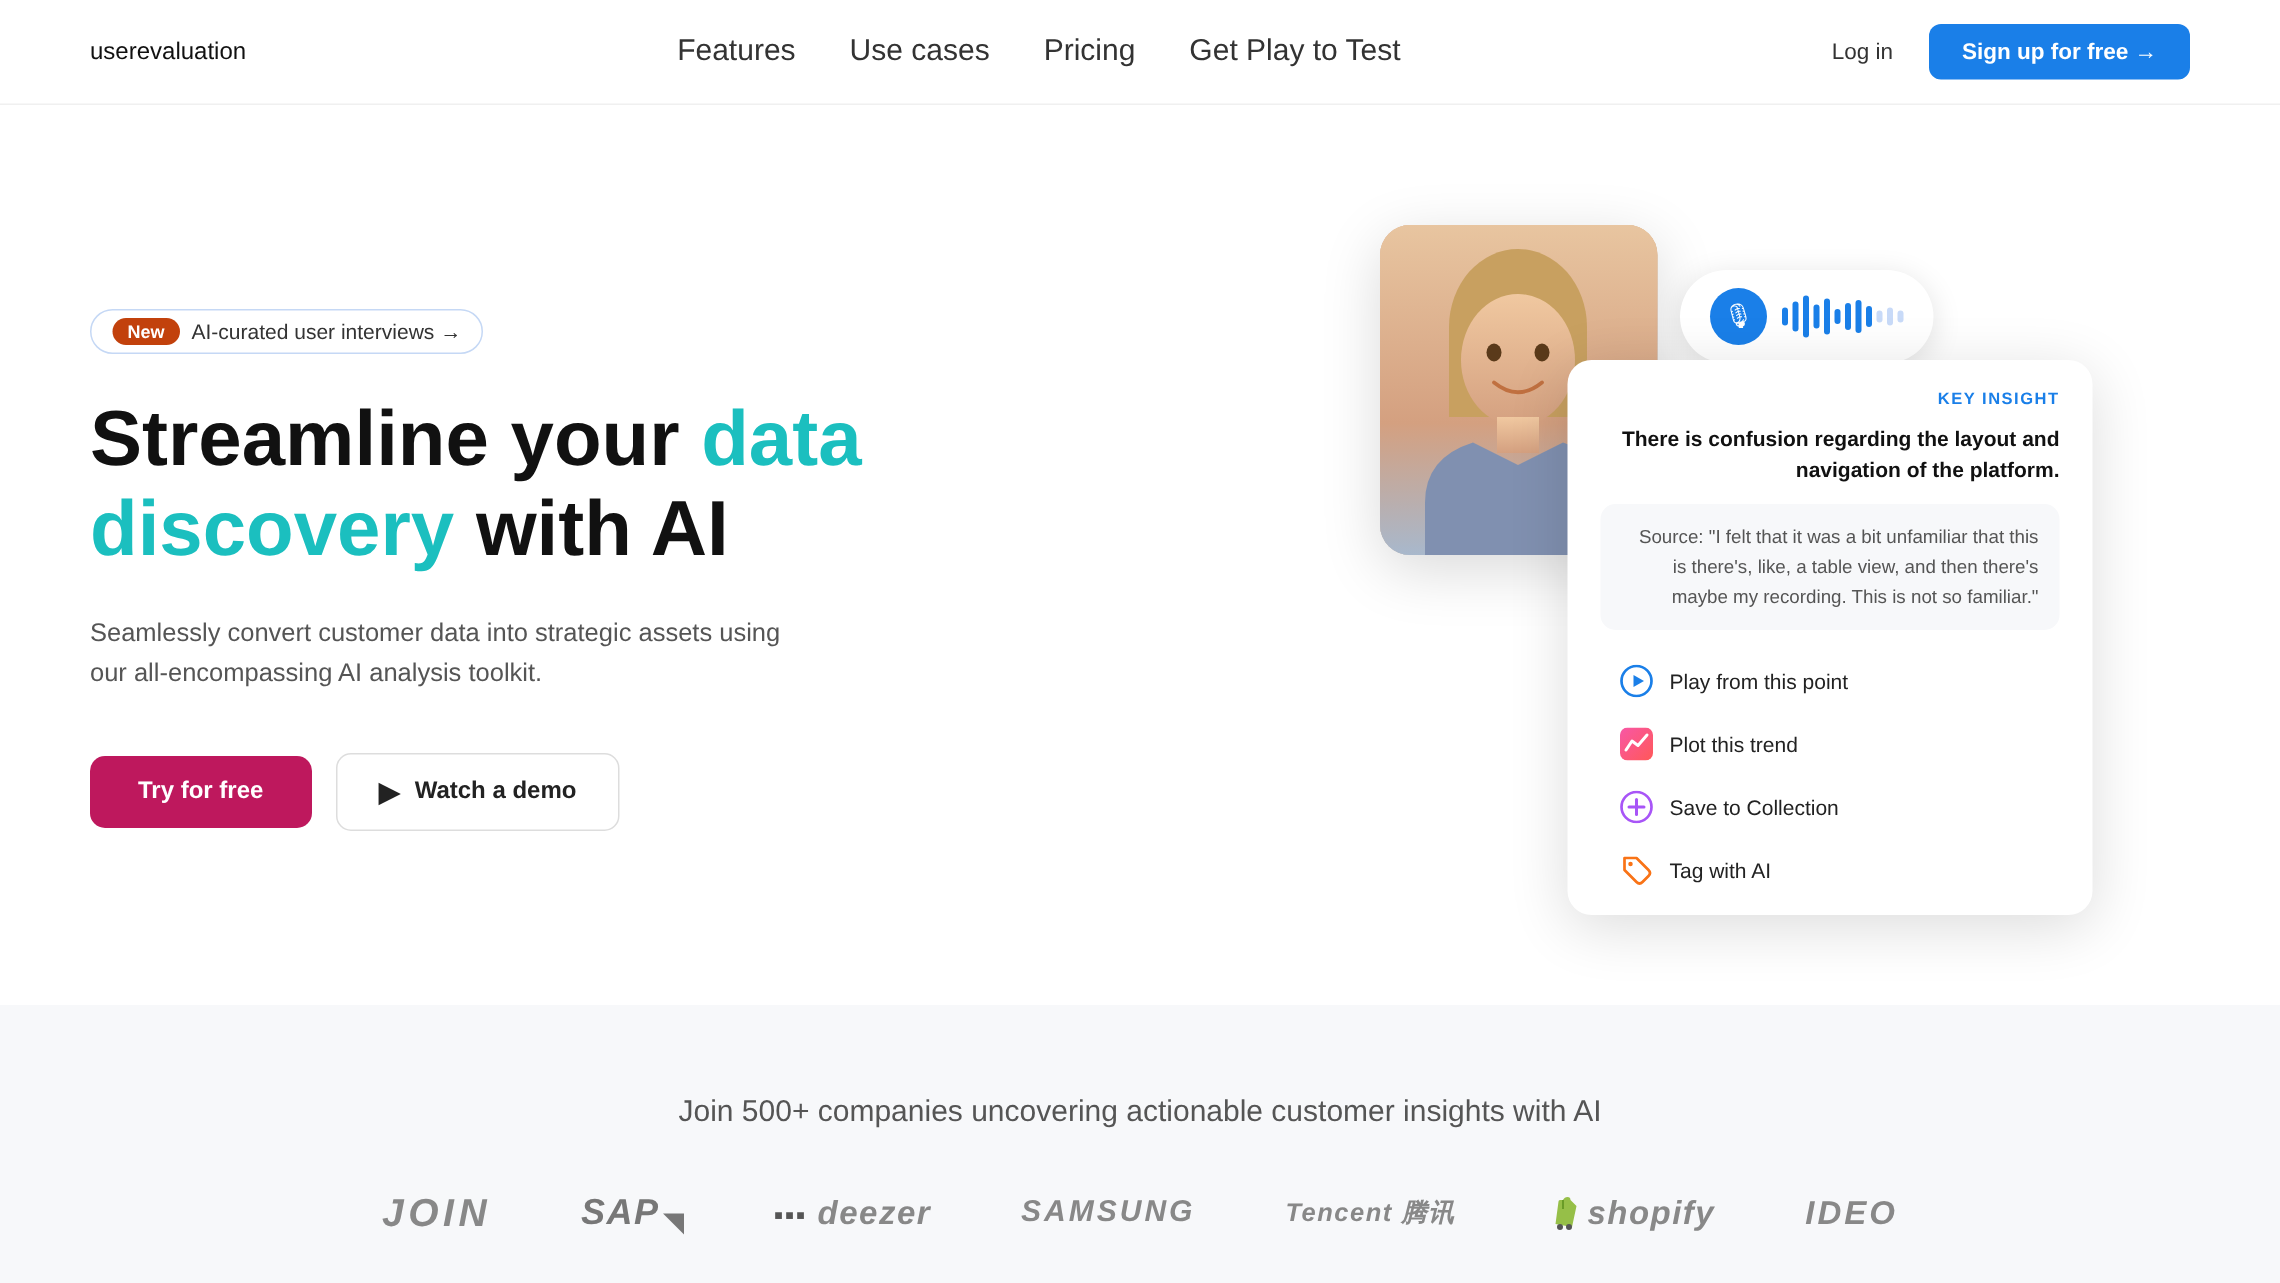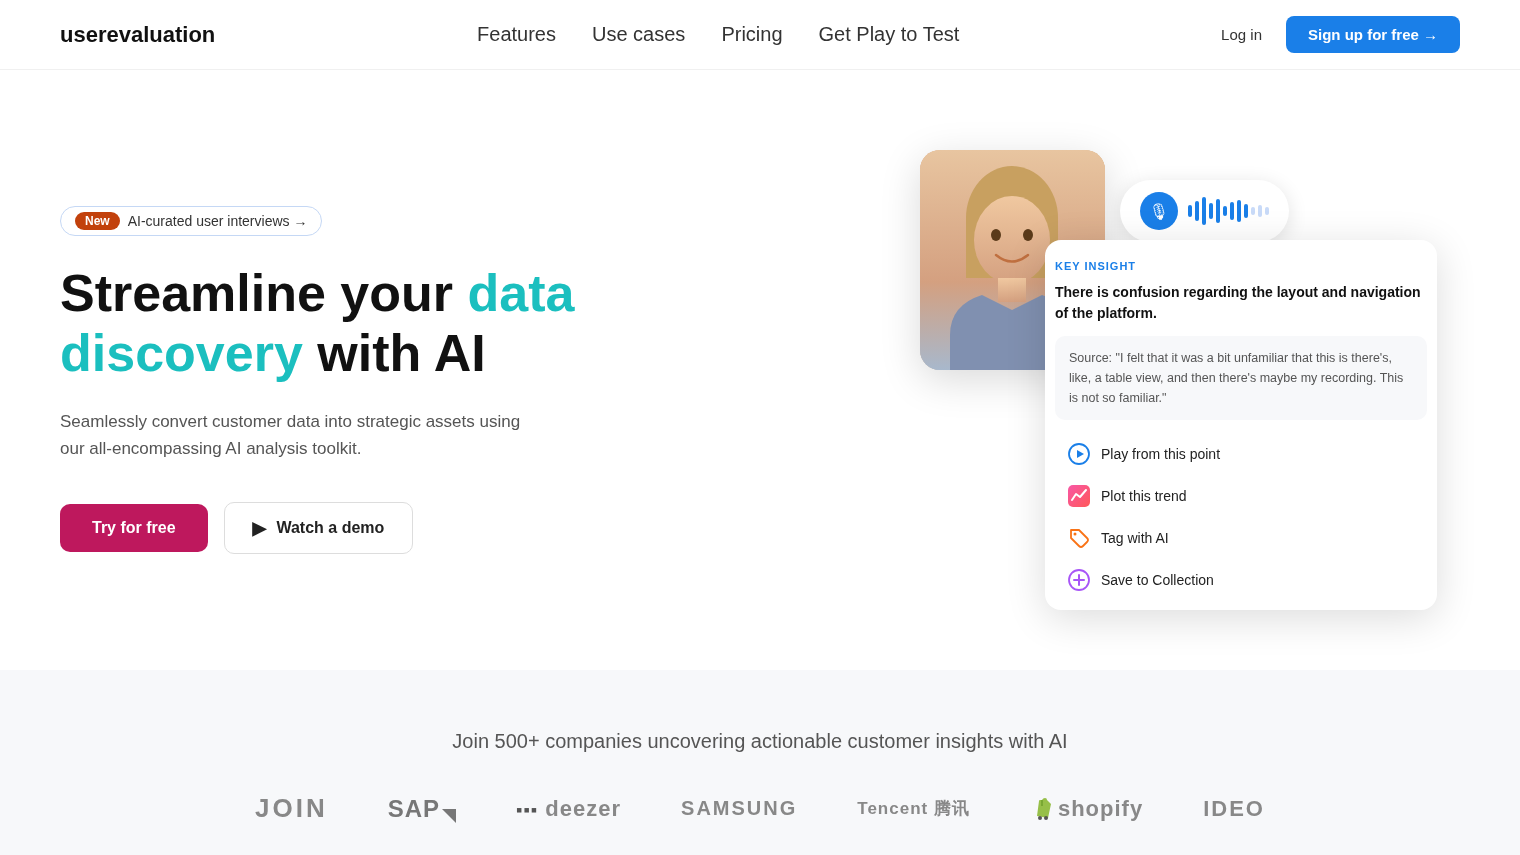--- a/index.html
+++ b/index.html
@@ -4,21 +4,21 @@
   <style>
     * { margin: 0; padding: 0; box-sizing: border-box; }
     body { font-family: -apple-system, BlinkMacSystemFont, 'Segoe UI', sans-serif; background: #fff; color: #111; overflow-x: hidden; }
 
     
     nav {
       display: flex; align-items: center; justify-content: space-between;
       padding: 0 60px; height: 70px; border-bottom: 1px solid #f0f0f0;
       position: sticky; top: 0; background: #fff; z-index: 100;
     }
-    .nav-logo { font-size: 22px; font-weight: 700; color: #111; text-decoration: none; }
+    .nav-logo { font-size: 16px; font-weight: 400; color: #111; text-decoration: none; }
     .nav-links { display: flex; gap: 36px; list-style: none; }
     .nav-links li a { text-decoration: none; color: #333; font-size: 20px; font-weight: 500; }
     .nav-actions { display: flex; align-items: center; gap: 24px; }
     .nav-login { font-size: 15px; font-weight: 500; color: #333; text-decoration: none; }
     .nav-signup {
       background: #1a7fe8; color: #fff; border: none; border-radius: 8px;
       padding: 10px 22px; font-size: 15px; font-weight: 600; cursor: pointer;
       display: flex; align-items: center; gap: 6px;
     }
 
@@ -90,22 +90,22 @@
       animation: wave 1.2s ease-in-out infinite;
     }
     @keyframes wave {
       0%, 100% { transform: scaleY(1); }
       50% { transform: scaleY(1.8); }
     }
 
     
     .insight-card {
       position: absolute; top: 90px; left: 145px;
-      width: 392px; background: #fff; border-radius: 16px;
-      box-shadow: 0 8px 40px rgba(0,0,0,0.14); padding: 20px 10px 10px;
+      width: 350px; background: #fff; border-radius: 16px;
+      box-shadow: 0 8px 40px rgba(0,0,0,0.14); padding: 20px 22px 10px; text-align: right;
     }
     .key-insight-label {
       font-size: 11px; font-weight: 700; color: #1a7fe8; letter-spacing: 1px;
       text-transform: uppercase; margin-bottom: 10px;
     }
     .insight-text { font-size: 14px; color: #111; font-weight: 600; line-height: 1.5; margin-bottom: 12px; }
     .source-block {
       background: #f7f8fa; border-radius: 10px; padding: 12px 14px; margin-bottom: 14px;
     }
     .source-text { font-size: 12.5px; color: #555; line-height: 1.6; }
@@ -117,21 +117,21 @@
       padding: 9px 12px; border-radius: 10px; cursor: pointer; transition: background 0.15s;
     }
     .action-label { font-size: 14px; font-weight: 500; color: #222; }
 
     
     .logos-section {
       background: #f7f8fa; padding: 60px 60px; text-align: center;
     }
     .logos-headline { font-size: 20px; color: #555; margin-bottom: 40px; }
     .logos-row { display: flex; align-items: center; justify-content: center; gap: 60px; flex-wrap: wrap; }
-    .logo-item { font-size: 22px; font-weight: 700; color: #888; letter-spacing: 1px; }
+    .logo-item { font-size: 22px; font-weight: 700; color: #888; letter-spacing: 1px; font-style: italic; }
     .logo-item.join-logo { font-size: 26px; letter-spacing: 3px; }
     .logo-item.sap-logo { position: relative; }
     .logo-item.samsung-logo { letter-spacing: 2px; font-size: 20px; }
     .logo-item.shopify-logo { display: flex; align-items: center; gap: 6px; }
     .logo-item.ideo-logo { letter-spacing: 2px; }
     .logo-item.tencent-logo { font-size: 18px; }
     .logo-item.deezer-logo { font-size: 22px; }
   </style>
 </head>
 <body>
@@ -256,38 +256,38 @@
                   </linearGradient>
                 </defs>
               <rect width="22" height="22" rx="5" fill="url(#tg)"></rect>
               <polyline points="4,15 8,9 12,12 18,5" stroke="white" stroke-width="2" fill="none" stroke-linecap="round" stroke-linejoin="round"></polyline>
             </svg>
           </span>
           <span class="action-label">Plot this trend</span>
         </li>
 
         <li class="action-item">
-          <span style="color:#f97316; font-size:17px; width:24px; display:flex; align-items:center; justify-content:center;">
-            <svg width="22" height="22" viewBox="0 0 22 22" fill="none">
-                <path d="M3 3 L3 11 L11 19 Q13 21 15 19 L19 15 Q21 13 19 11 L11 3 Z" stroke="#f97316" stroke-width="1.8" fill="none" stroke-linejoin="round"></path>
-                <circle cx="7" cy="7" r="1.5" fill="#f97316"></circle>
-              </svg>
-          </span>
-          <span class="action-label">Tag with AI</span>
-        </li>
-
-        <li class="action-item">
           <span style="color:#a855f7; font-size:20px; width:24px; display:flex; align-items:center; justify-content:center;">
             <svg width="22" height="22" viewBox="0 0 22 22" fill="none">
                 <circle cx="11" cy="11" r="10" stroke="#a855f7" stroke-width="1.8"></circle>
                 <line x1="11" y1="6" x2="11" y2="16" stroke="#a855f7" stroke-width="2" stroke-linecap="round"></line>
                 <line x1="6" y1="11" x2="16" y2="11" stroke="#a855f7" stroke-width="2" stroke-linecap="round"></line>
               </svg>
           </span>
           <span class="action-label">Save to Collection</span>
+        </li>
+
+        <li class="action-item">
+          <span style="color:#f97316; font-size:17px; width:24px; display:flex; align-items:center; justify-content:center;">
+            <svg width="22" height="22" viewBox="0 0 22 22" fill="none">
+                <path d="M3 3 L3 11 L11 19 Q13 21 15 19 L19 15 Q21 13 19 11 L11 3 Z" stroke="#f97316" stroke-width="1.8" fill="none" stroke-linejoin="round"></path>
+                <circle cx="7" cy="7" r="1.5" fill="#f97316"></circle>
+              </svg>
+          </span>
+          <span class="action-label">Tag with AI</span>
         </li>
       </ul>
     </div>
   </div>
 </section>
 
 <section class="logos-section">
   <p class="logos-headline">Join 500+ companies uncovering actionable customer insights with AI</p>
   <div class="logos-row">
     <span class="logo-item join-logo">JOIN</span>

